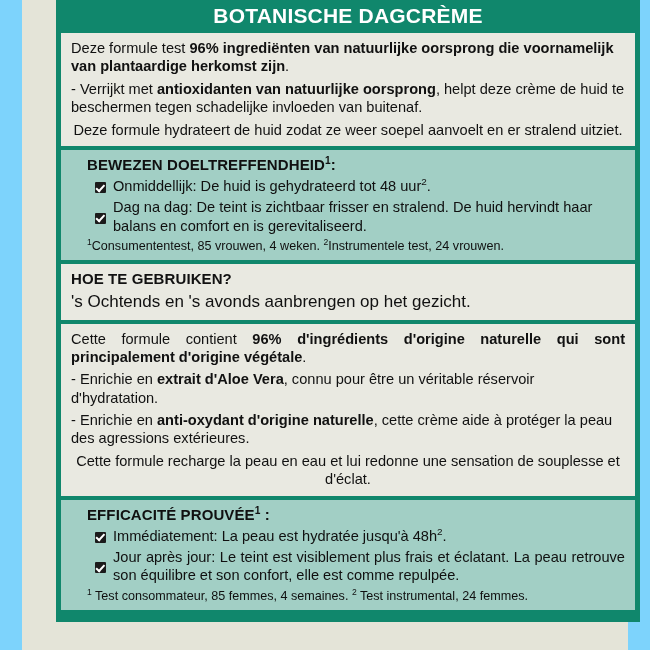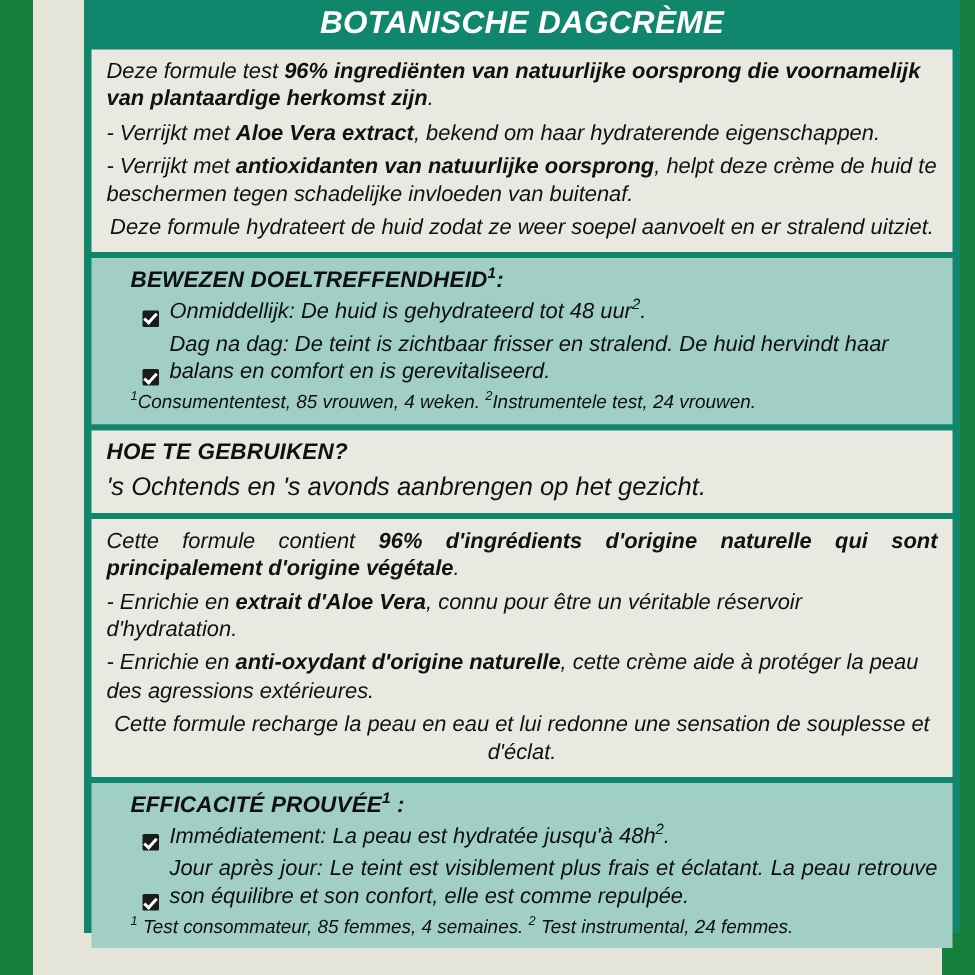--- a/index.html
+++ b/index.html
@@ -12,22 +12,21 @@
     height: 650px;
     overflow: hidden;
     font-family: "Liberation Sans", sans-serif;
   }
 
   #pack {
     position: absolute;
     left: 0; top: 0;
     width: 650px;
     height: 650px;
-    background: #15803d;
-    font-style: italic;
+    background: #7dd3fc;
   }
 
   
   .paper {
     position: absolute;
     left: 22px;
     top: 0;
     width: 606px;
     height: 650px;
     background: #e4e4d8;
@@ -92,21 +91,21 @@
   .head {
     font-size: 15px;
     font-weight: bold;
     margin: 0 0 4px 0;
     letter-spacing: .1px;
   }
 
   
   .ck-row {
     display: flex;
-    align-items: flex-end;
+    align-items: center;
     font-size: 14.6px;
     line-height: 1.26;
     margin-bottom: 3px;
   }
   .ck-row:last-of-type { margin-bottom: 0; }
   .ck-box {
     flex: 0 0 auto;
     width: 11px;
     height: 11px;
     margin: 3px 7px 0 8px;
@@ -143,21 +142,20 @@
 <div id="pack">
   <div class="paper">
     <div class="frame">
       <div class="inner">
 
         <div class="banner">BOTANISCHE DAGCRÈME</div>
 
         <div class="panel-cream">
           <p class="body-txt"><span>Deze formule test </span><b>96% ingrediënten van natuurlijke oorsprong die voornamelijk van plantaardige herkomst zijn</b><span>.</span></p>
 
-          <p class="body-txt"><span>- Verrijkt met </span><b>Aloe Vera extract</b><span>, bekend om haar hydraterende eigenschappen.</span></p>
 
           <p class="body-txt"><span>- Verrijkt met </span><b>antioxidanten van natuurlijke oorsprong</b><span>, helpt deze crème de huid te beschermen tegen schadelijke invloeden van buitenaf.</span></p>
 
           <p class="body-txt">Deze formule hydrateert de huid zodat ze weer soepel aanvoelt en er stralend uitziet.</p>
         </div>
 
         <div class="gap"></div>
 
         <div class="panel-mint">
           <p class="head"><span>BEWEZEN DOELTREFFENDHEID</span><sup>1</sup><span>:</span></p>

